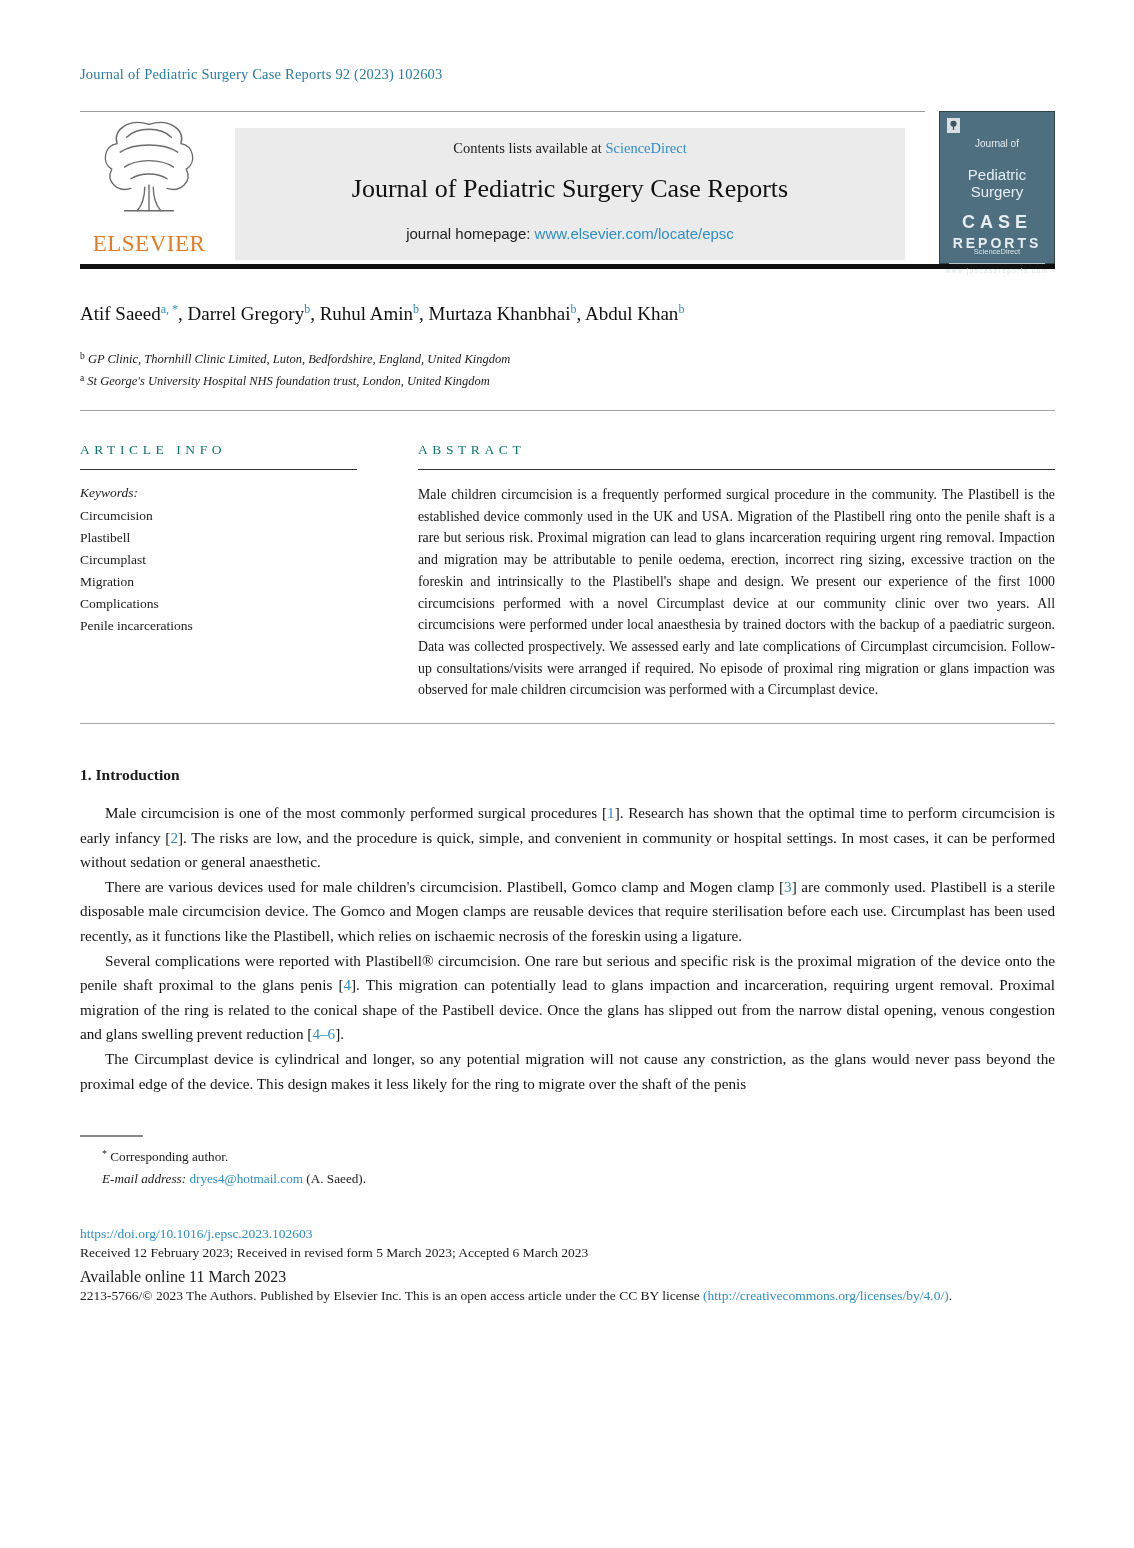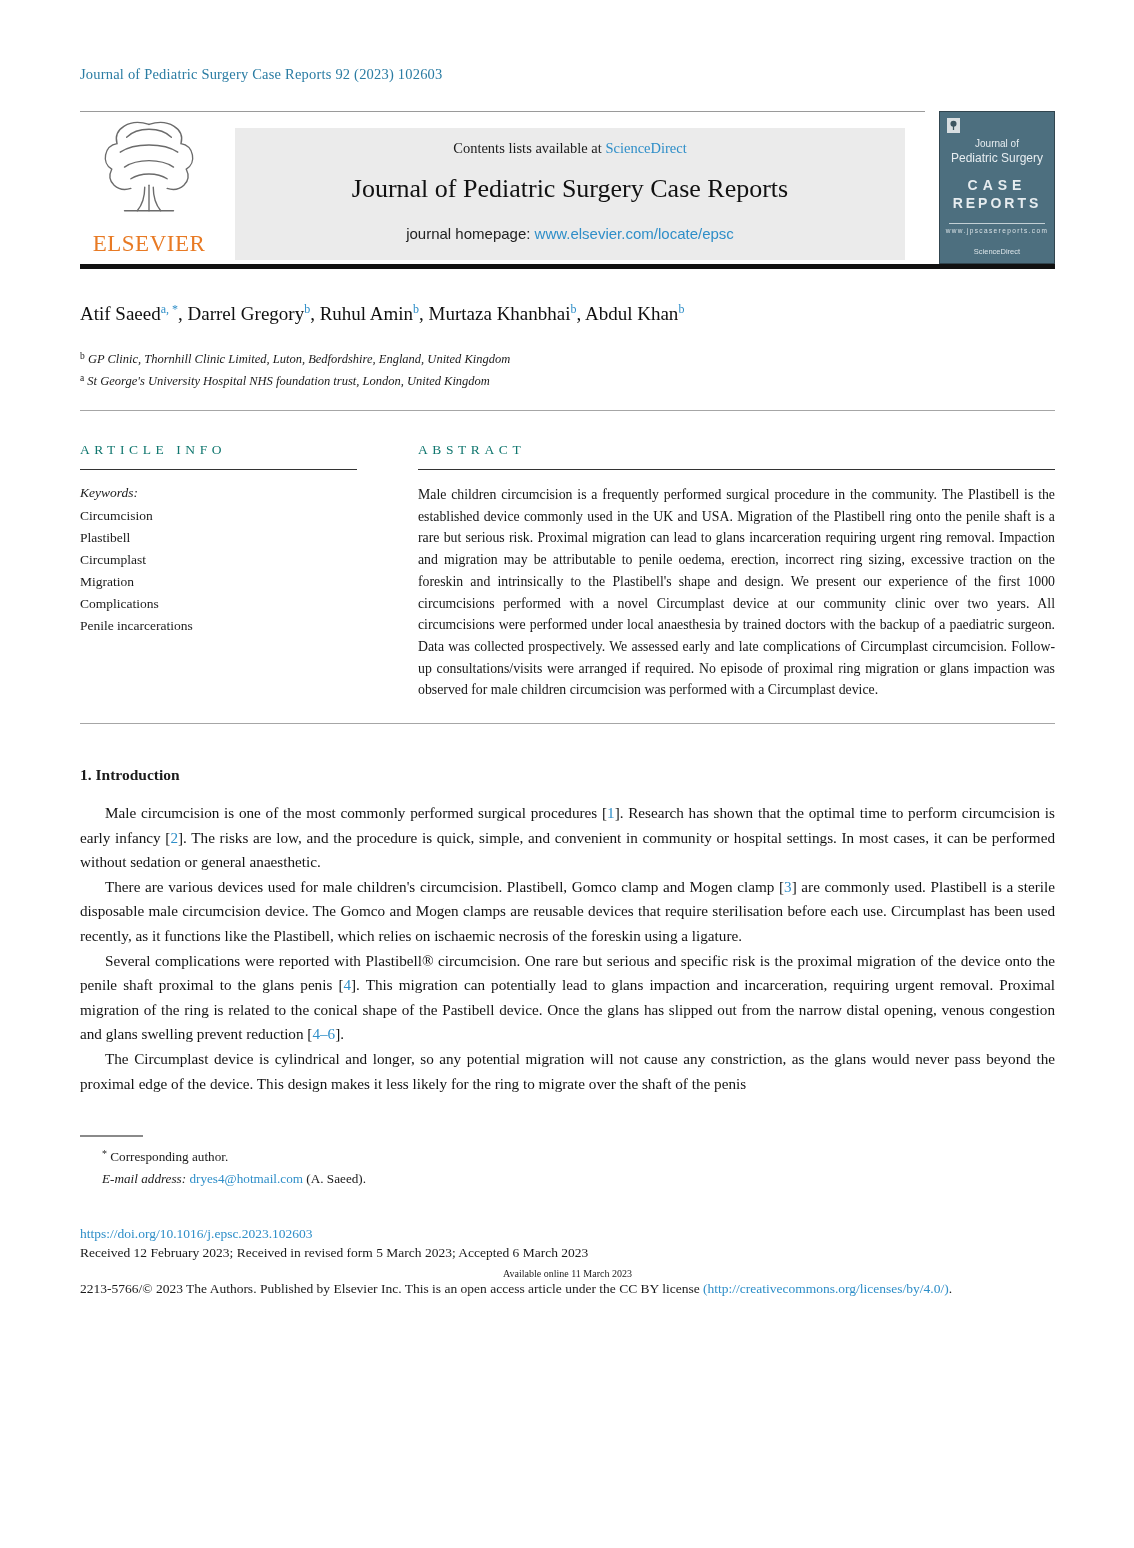--- a/index.html
+++ b/index.html
@@ -40,22 +40,22 @@
   .cover {
     position:absolute; right:0; top:0; width:116px; height:153px;
     background:#4d6f7f; border:1px solid #31454f; color:#e7edf0;
     font-family:"Liberation Sans", sans-serif; text-align:center;
   }
   .cover-logo-box {
     position:absolute; left:7px; top:6px; width:13px; height:15px;
     background:#d8dee1; display:flex; align-items:center; justify-content:center;
   }
   .cover-l1 { margin-top:26px; font-size:10px; }
-  .cover-l2 { margin-top:2px; font-size:12px; }
-  .cover-case { margin-top:12px; font-size:14px; letter-spacing:5px; font-weight:bold; }
+  .cover-l2 { margin-top:17px; font-size:15px; }
+  .cover-case { margin-top:12px; font-size:18px; letter-spacing:5px; font-weight:bold; }
   .cover-reports { margin-top:2px; font-size:14px; letter-spacing:3px; font-weight:bold; }
   .cover-hr { margin:12px auto 0; width:84%; height:1px; background:rgba(235,240,242,.75); }
   .cover-url { margin-top:3px; font-size:6.5px; letter-spacing:1.4px; color:#d9e2e6; }
   .cover-brand { position:absolute; bottom:7px; width:100%; font-size:7.5px; color:#dbe4e8; }
 
   .black-rule { height:5px; background:#111; margin-top:0; }
 
   
   .article-title {
     margin-top:70px; max-width:830px;
@@ -96,21 +96,21 @@
 
   
   .fn-rule { margin-top:39px; width:63px; height:2px; background:#8a8a8a; }
   .footnote-line { font-size:13.2px; line-height:21px; }
   .fn-1 { margin-top:9px; padding-left:22px; }
   .fn-2 { padding-left:22px; }
   .fn-1 .supstar { font-size:10px; position:relative; top:-4px; }
   .em-it { font-style:italic; }
   .doi-line { margin-top:37px; font-size:13.5px; }
   .received-line { margin-top:3px; font-size:13.5px; }
-  .available-line { margin-top:7px; font-size:10px;text-align:center; }
+  .available-line { margin-top:7px; font-size:16px; }
   .copyright-para { font-size:13.5px; line-height:20.5px; text-align:justify; }
 </style>
 </head>
 <body>
 
 <div class="content">
 
   <div class="citation-line">Journal of Pediatric Surgery Case Reports 92 (2023) 102603</div>
 
   <div class="header-region">

